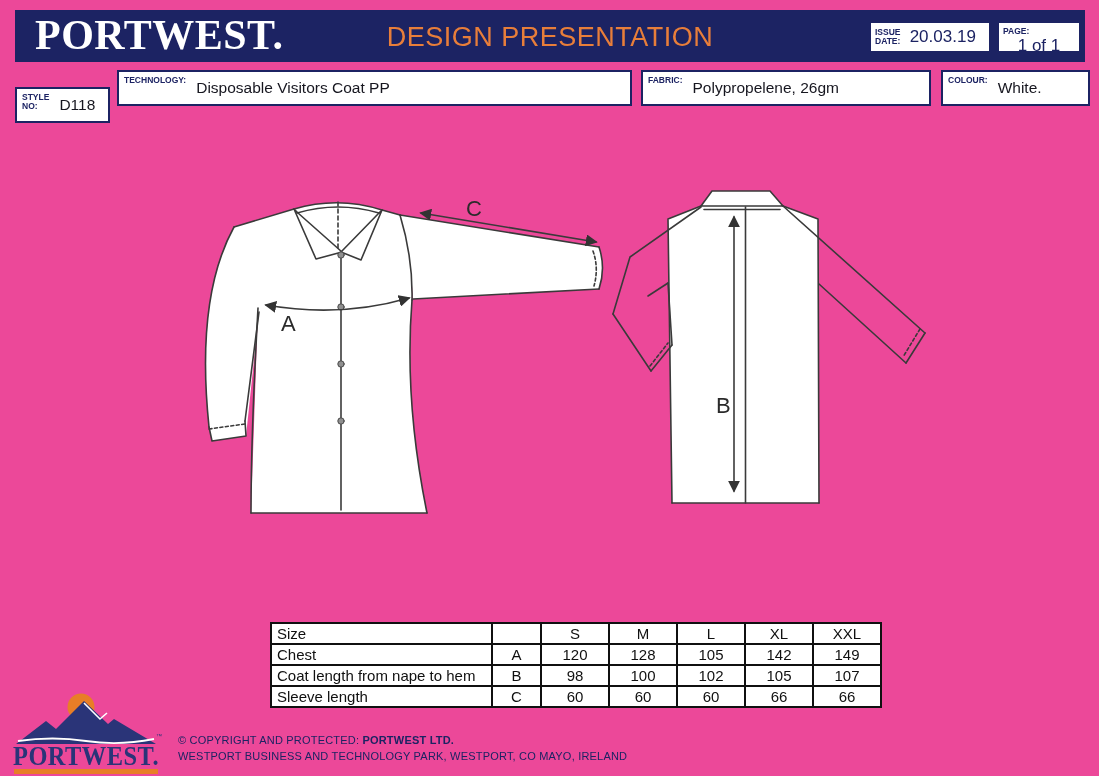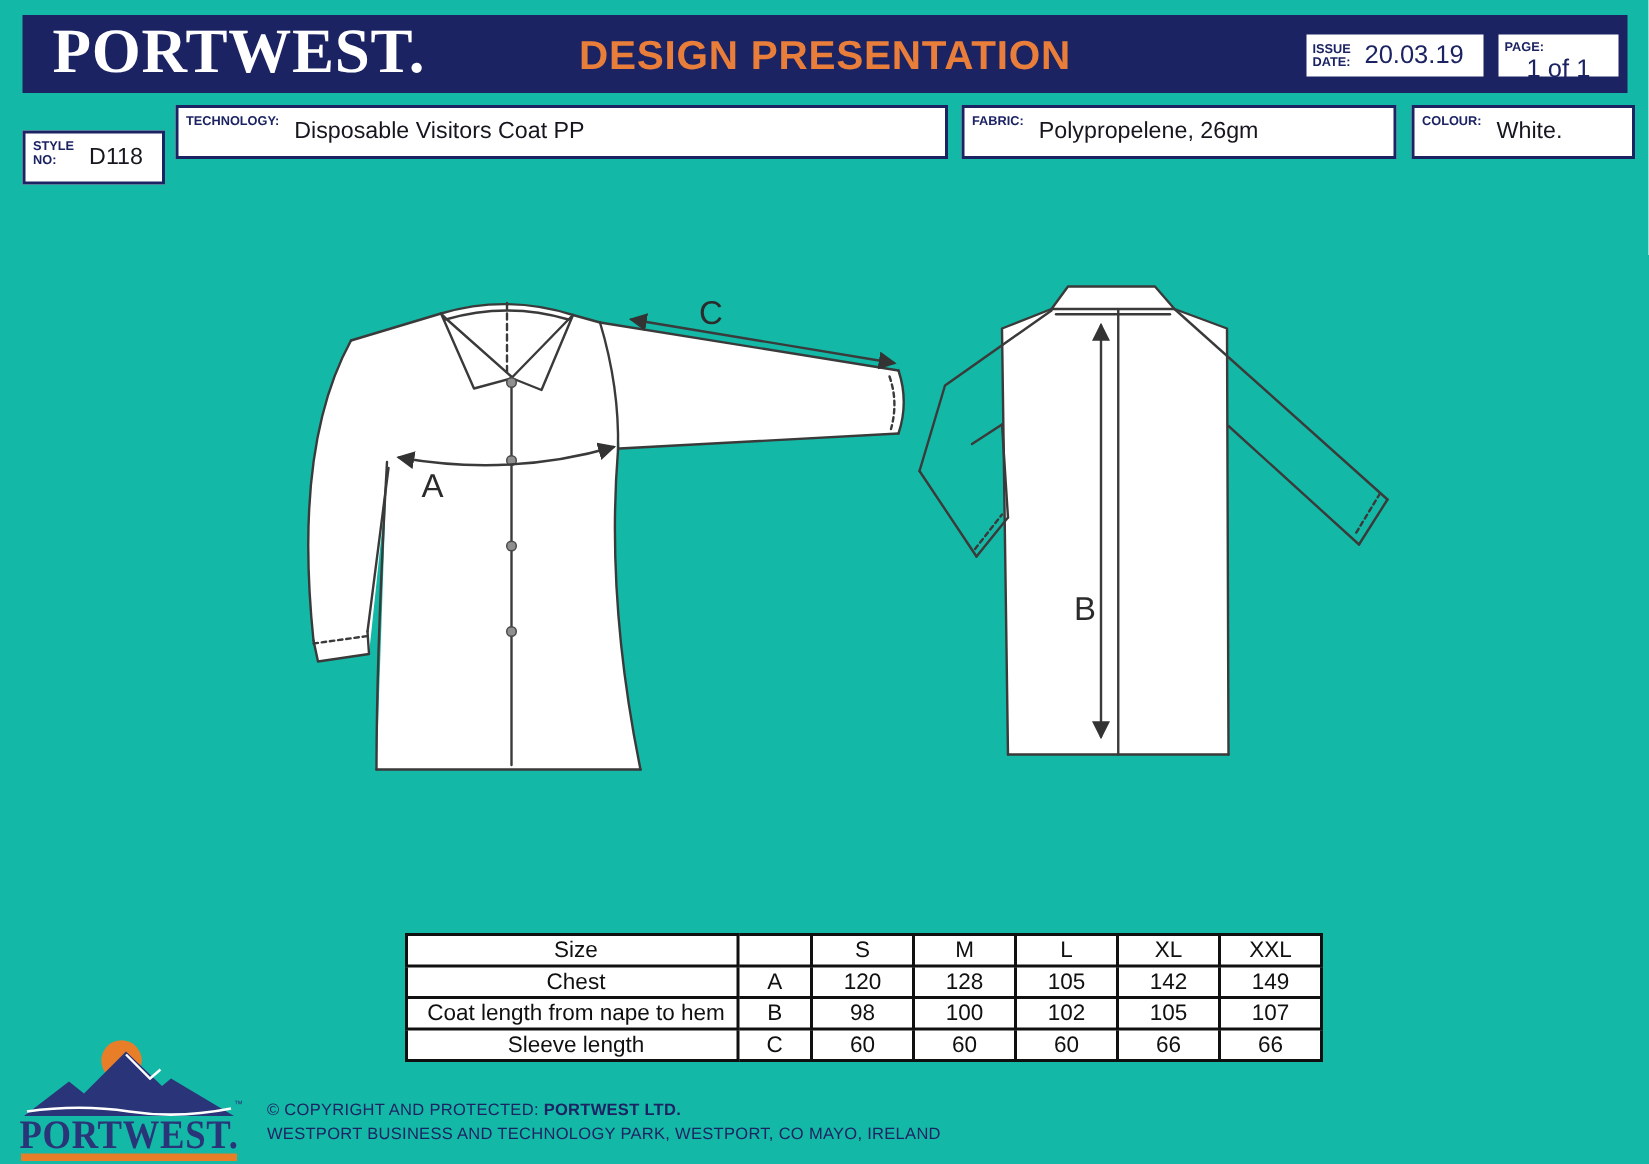--- a/index.html
+++ b/index.html
@@ -1,25 +1,25 @@
 <!DOCTYPE html>
 <html><head>
 <meta charset="utf-8">
 <style>
   html,body{margin:0;padding:0;background:#fff;}
-  .page{position:relative;width:1099px;height:776px;background:#14b8a6;
+  .page{position:relative;width:1099px;height:776px;background:#ec4899;
         font-family:"Liberation Sans",sans-serif;overflow:hidden;}
 
   
   .header-bar{position:absolute;left:15px;top:10px;width:1070px;height:52px;background:#1c2363;}
   .brand{position:absolute;left:20px;top:1px;color:#ffffff;
          font-family:"Liberation Serif","DejaVu Serif",serif;font-weight:bold;
          font-size:42px;letter-spacing:0.5px;}
   .doc-title{position:absolute;left:0;right:0;top:12px;text-align:center;color:#e87e3a;
-         font-size:27px;letter-spacing:0.5px;font-weight:bold;}
+         font-size:27px;letter-spacing:0.5px;font-weight:normal;}
   .hdr-box{position:absolute;top:13px;height:28px;background:#ffffff;display:flex;
          align-items:center;box-sizing:border-box;padding:2px 4px;}
   .hdr-box .mini-label{font-size:8.5px;line-height:9px;color:#1c2363;font-weight:bold;}
   .hdr-box .mini-label.single{align-self:flex-start;padding-top:2px;}
   .hdr-box .hdr-value{flex:1;text-align:center;font-size:17px;color:#1c2363;}
   .issue-box{left:856px;width:118px;}
   .page-box{left:984px;width:80px;flex-direction:column;}
 
   
   .info-box{position:absolute;top:70px;height:36px;background:#fff;border:2px solid #1c2363;
@@ -33,21 +33,21 @@
   .colour-box{left:941px;width:149px;}
 
   
   .drawing-svg{position:absolute;left:0;top:0;width:1099px;height:776px;}
 
   
   table.size-table{position:absolute;left:270px;top:622px;border-collapse:collapse;
         table-layout:fixed;font-size:15px;color:#101010;background:#fff;}
   table.size-table td{border:2px solid #101010;height:19px;padding:0;text-align:center;
         overflow:hidden;white-space:nowrap;}
-  table.size-table td.lbl{text-align:center;padding-left:5px;}
+  table.size-table td.lbl{text-align:left;padding-left:5px;}
   .w-label{width:214px;} .w-code{width:47px;} .w-size{width:66px;}
 
   
   .logo-svg{position:absolute;left:8px;top:692px;width:160px;height:84px;}
   .copyright{position:absolute;left:178px;top:733px;color:#1c2363;font-size:11px;
         line-height:15.5px;letter-spacing:0.2px;}
   .copyright b{font-weight:bold;}
 </style>
 </head>
 <body>

